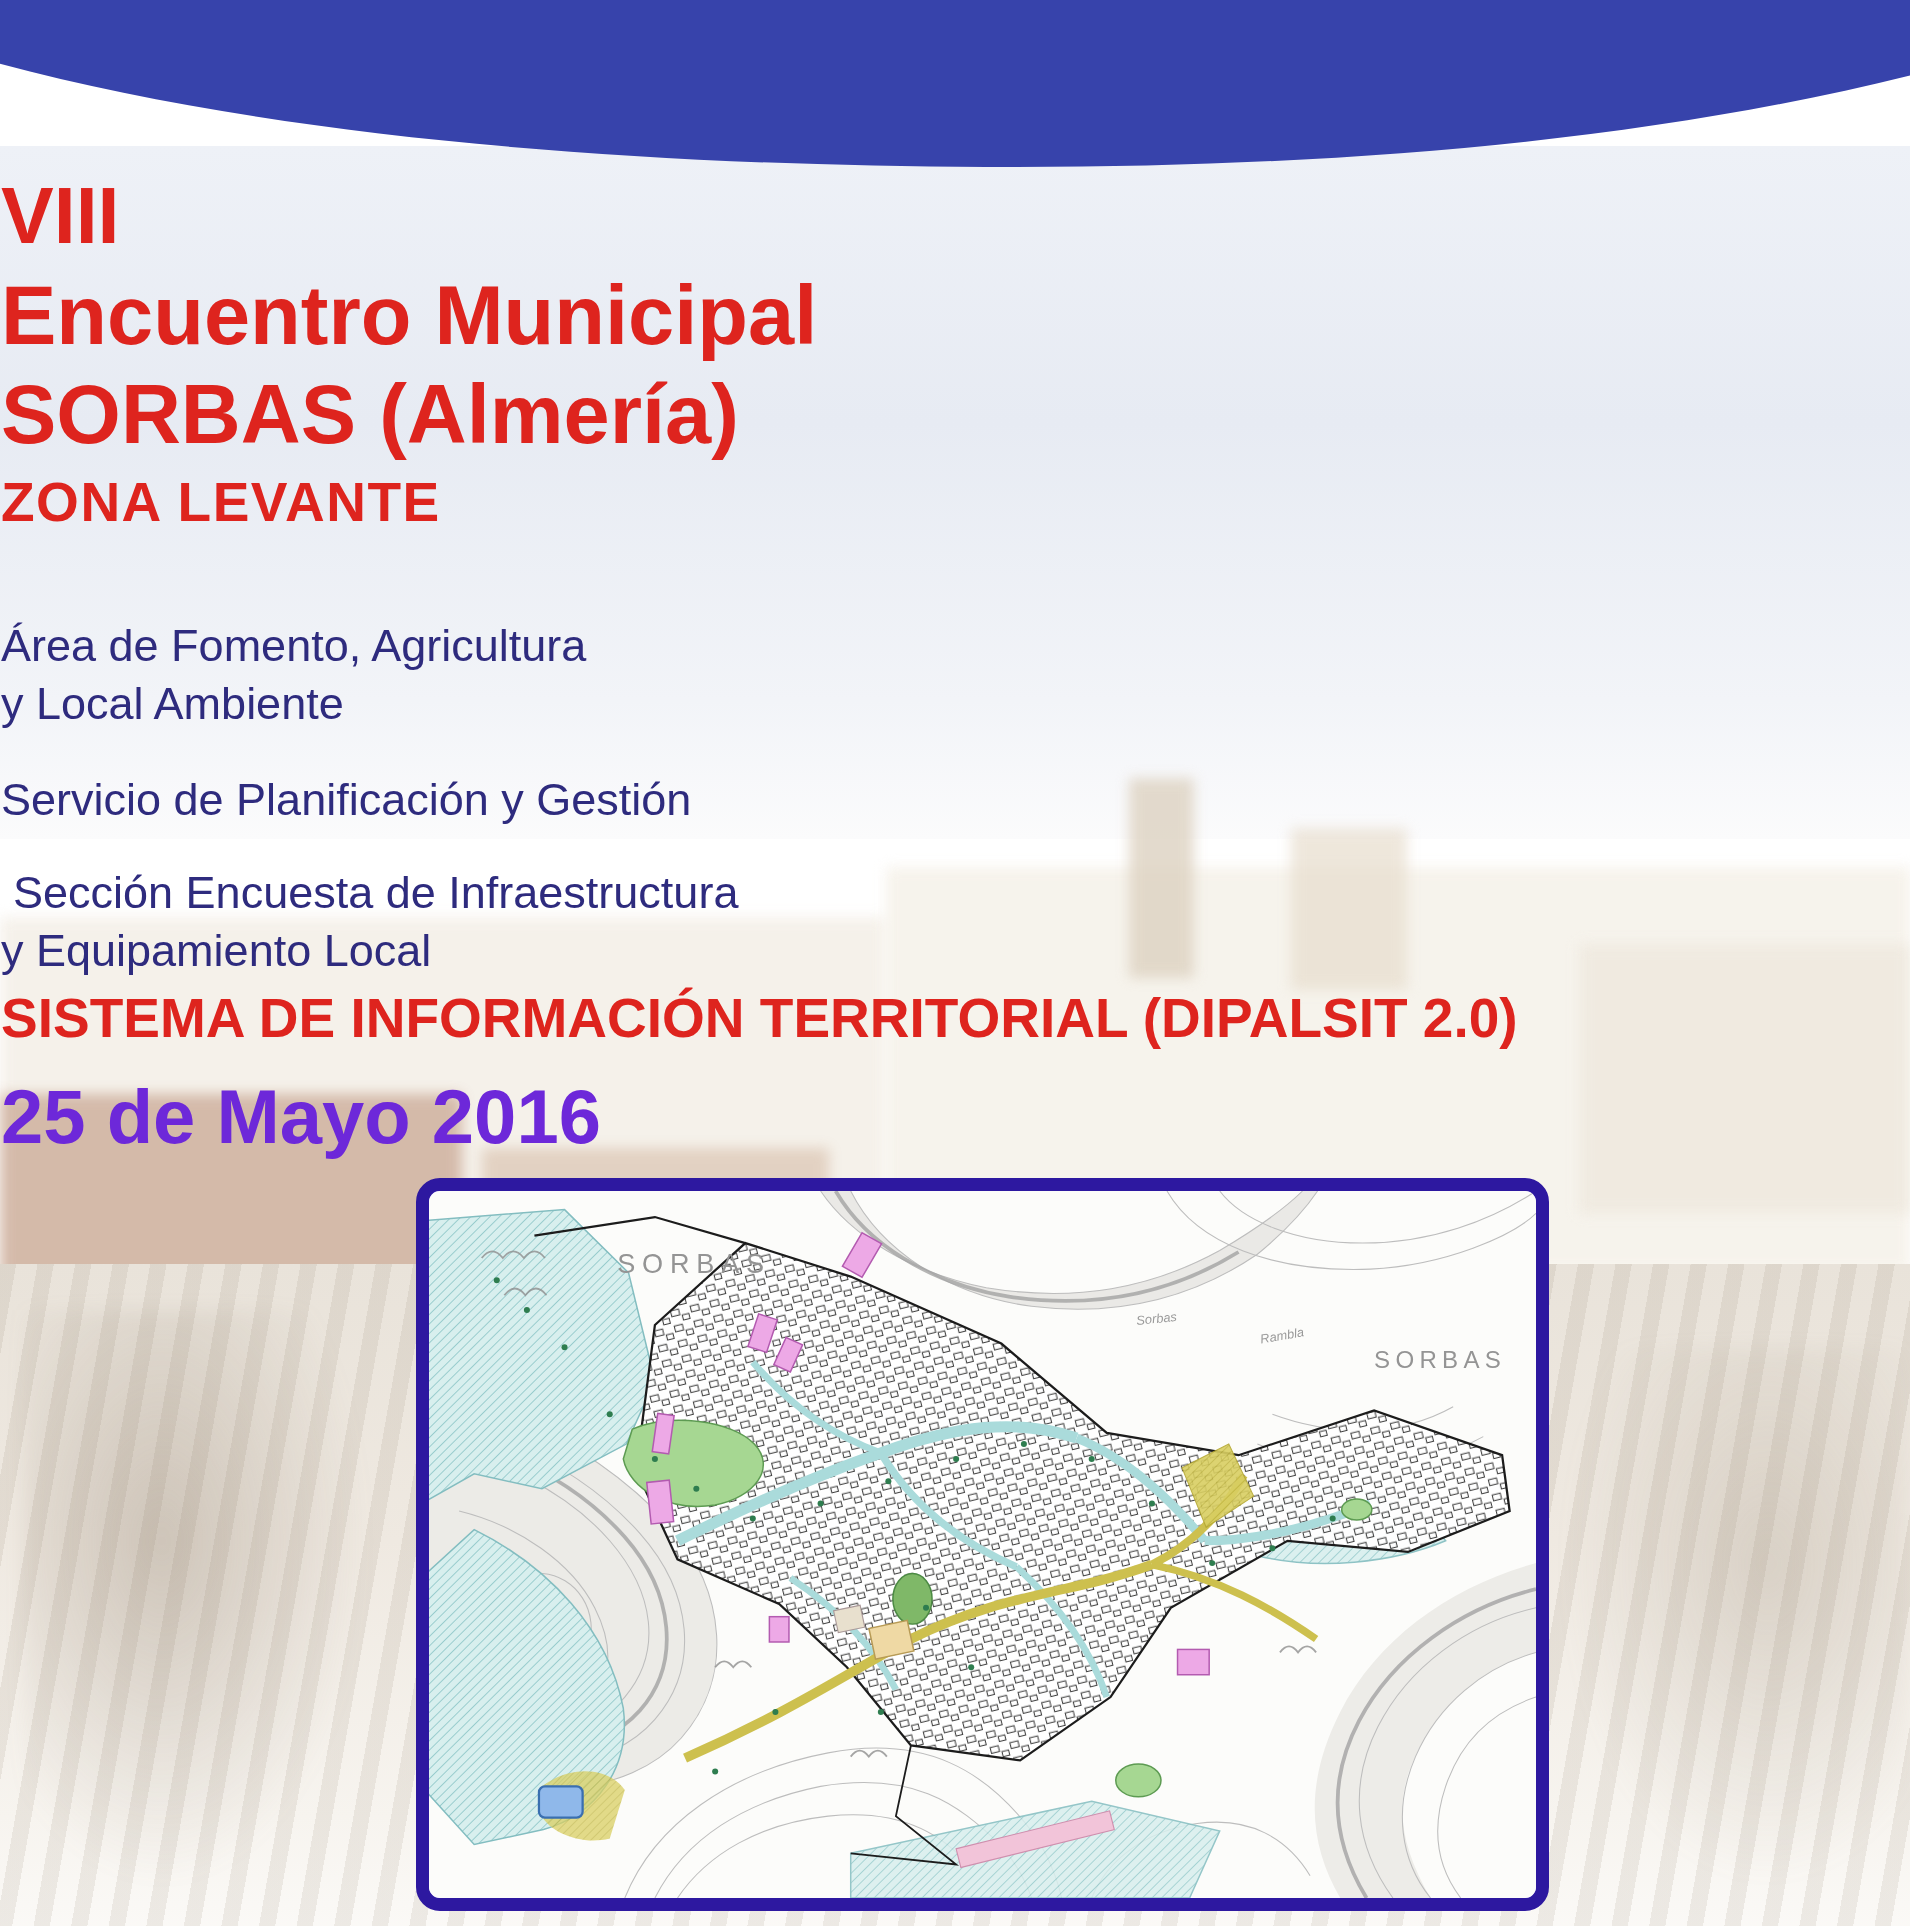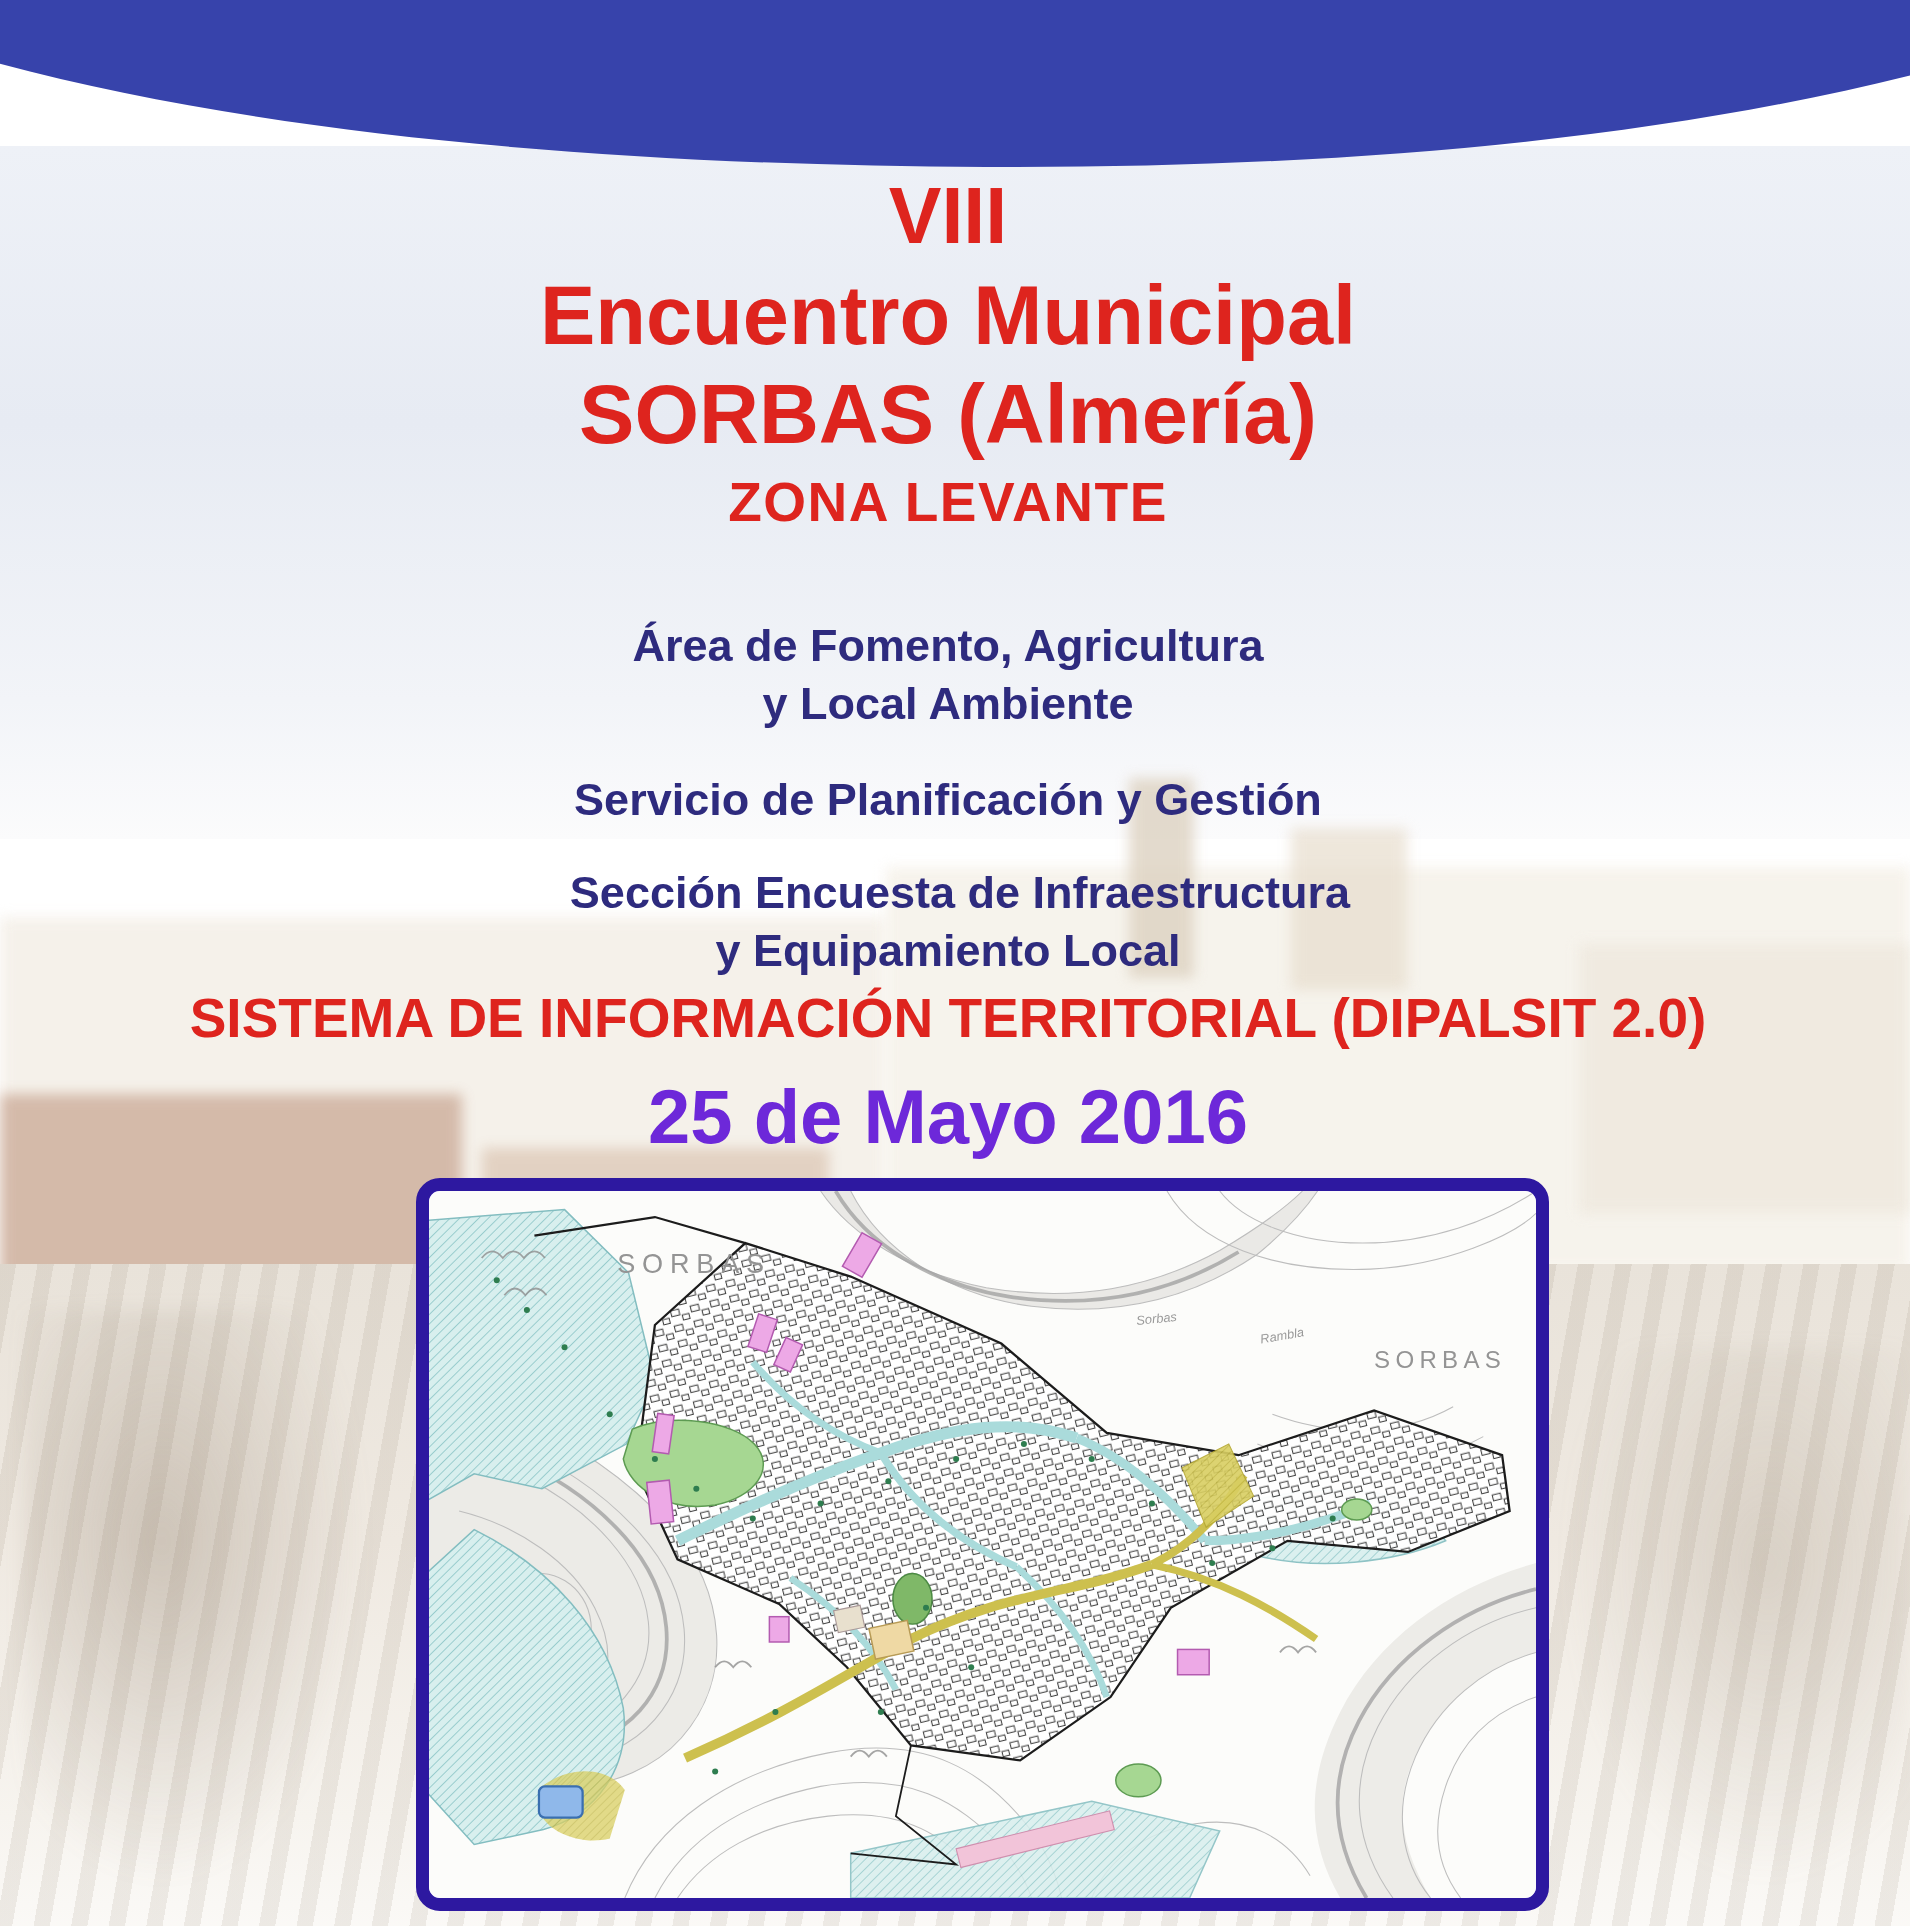--- a/index.html
+++ b/index.html
@@ -1,31 +1,31 @@
 <!DOCTYPE html>
 <html style="font-size:6.2px"><head>
 <meta charset="utf-8">
 <style>
   html,body{margin:0;padding:0;background:#ffffff;}
   .poster{position:relative;width:1911px;height:2696px;overflow:hidden;background:#ffffff;
           font-family:"Liberation Sans",sans-serif;}
   .abs{position:absolute;}
-  .ctr{position:absolute;left:8px;width:1880px;text-align:center;line-height:1;}
+  .ctr{position:absolute;left:1px;width:1880px;text-align:left;line-height:1;}
   
   .bg-sky{position:absolute;left:0;top:146px;width:1911px;height:693px;
           background:linear-gradient(180deg,#eef1f7 0%,#e7ebf3 40%,#f2f4f8 80%,#fbfbfc 100%);}
   .bg-blk{position:absolute;filter:blur(6.2px);}
   .bg-cliff{position:absolute;left:0;top:1264px;width:1911px;height:790px;
             background:linear-gradient(180deg,#e9e3da 0%,#efe9e1 35%,#f7f4ef 70%,#ffffff 100%);}
   .bg-cliff:after{content:"";position:absolute;inset:0;
             background:repeating-linear-gradient(100deg,rgba(143,128,108,.13) 0 16px,rgba(255,255,255,0) 16px 37px);}
   .bg-blotch{position:absolute;filter:blur(9.2px);}
   
   .titleRed{color:#de241e;font-weight:bold;}
-  .navy{color:#2e2b7e;font-weight:bold;}
+  .navy{color:#2e2b7e;font-weight:normal;}
   
   .map-frame{position:absolute;left:416px;top:1178px;width:1133px;height:733px;
              border:13px solid #2d18a0;border-radius:24px;overflow:hidden;background:#c4b5fd;box-sizing:border-box;}
 </style>
 </head>
 <body>
 
 <div class="poster">
 
   <div class="bg-sky"></div>

